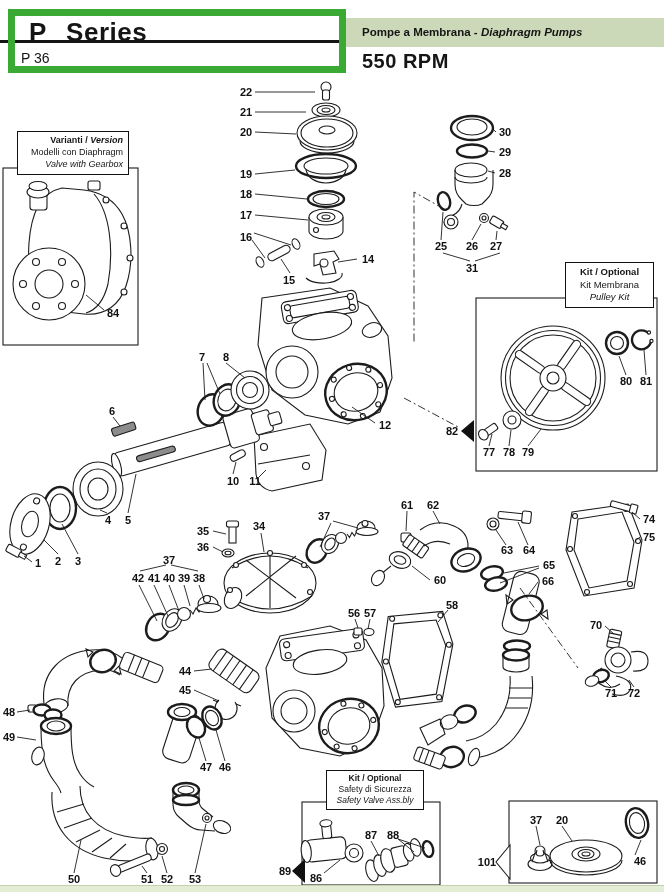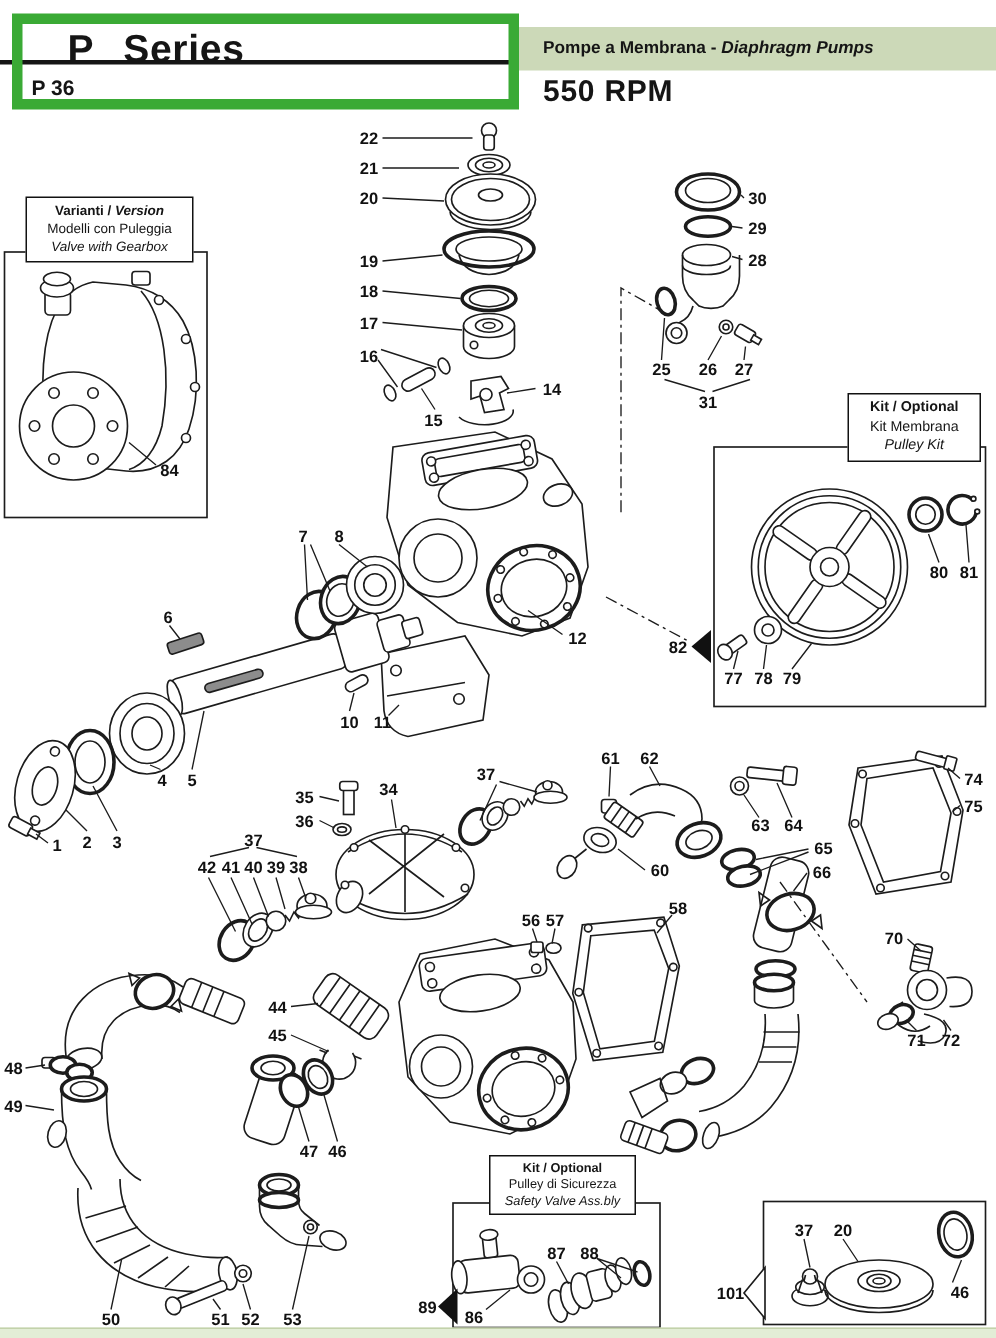--- a/index.html
+++ b/index.html
@@ -3,31 +3,31 @@
 <meta charset="utf-8">
 <style>
   :root{ --green:#3aaa35; --strip:#ccd9b8; --footer:#e3edd6; }
   html,body{margin:0;padding:0;background:#fff;}
   .page{position:relative;width:664px;height:892px;background:#fff;overflow:hidden;
         font-family:"Liberation Sans",sans-serif;color:#151515;}
   #diagram{position:absolute;left:0;top:0;z-index:1;}
   
   .hdr-rule{position:absolute;left:0;top:40px;width:348px;height:2.5px;background:#151515;z-index:2;}
   .series-box{position:absolute;left:8px;top:9px;width:324px;height:50px;border:7px solid var(--green);z-index:3;}
-  .series-title{position:absolute;left:14px;top:1px;font-size:26px;font-weight:bold;word-spacing:12px;letter-spacing:.5px;margin-left:16px;}
-  .series-model{position:absolute;left:6px;top:34px;font-size:14px;font-weight:bold;}
+  .series-title{position:absolute;left:14px;top:1px;font-size:26px;font-weight:bold;word-spacing:12px;letter-spacing:.5px;}
+  .series-model{position:absolute;left:6px;top:34px;font-size:14px;font-weight:normal;}
   .subtitle-strip{position:absolute;left:346px;top:18px;width:318px;height:29px;background:var(--strip);
         line-height:29px;padding-left:16px;box-sizing:border-box;font-size:11.5px;font-weight:bold;z-index:2;}
   .subtitle-strip i{font-style:italic;}
   .rpm{position:absolute;left:362px;top:50px;font-size:20px;font-weight:bold;letter-spacing:.5px;z-index:2;}
   
   .label-box{position:absolute;background:#fff;border:1.6px solid #111;z-index:4;line-height:1.32;box-sizing:border-box;}
   .label-box .t1{font-weight:bold;}
   .label-box i{font-style:italic;}
-  .variant-box{left:17px;top:131px;width:112px;padding:3px 5px;font-size:9px;text-align:center;}
+  .variant-box{left:17px;top:131px;width:112px;padding:3px 5px;font-size:9px;text-align:right;}
   .pulley-box{left:565px;top:262px;width:89px;padding:3px 2px;font-size:9.5px;text-align:center;}
   .safety-box{left:326px;top:770px;width:98px;padding:2px 2px;font-size:8.5px;text-align:center;}
   
   .footer-strip{position:absolute;left:0;top:885px;width:664px;height:7px;background:var(--footer);
         border-top:1px solid #c3d2ab;z-index:2;}
   
   #diagram ellipse,#diagram circle,#diagram rect,#diagram polygon{fill:#fff;stroke:#1c1c1c;stroke-width:1.1;}
   #diagram path,#diagram polyline{fill:none;stroke:#1c1c1c;stroke-width:1.1;}
   #diagram .t{stroke-width:2.4;}
   #diagram .ldr{stroke-width:.9;}
@@ -555,28 +555,28 @@
   <div class="hdr-rule"></div>
   <div class="series-box">
     <div class="series-title">P Series</div>
     <div class="series-model">P 36</div>
   </div>
   <div class="subtitle-strip"><span>Pompe a Membrana - </span><i>Diaphragm Pumps</i></div>
   <div class="rpm">550 RPM</div>
 
   <div class="label-box variant-box">
     <div class="t1"><span>Varianti / </span><i>Version</i></div>
-    <div>Modelli con Puleggia</div>
+    <div>Modelli con Diaphragm</div>
     <div><i>Valve with Gearbox</i></div>
   </div>
   <div class="label-box pulley-box">
     <div class="t1">Kit / Optional</div>
     <div>Kit Membrana</div>
     <div><i>Pulley Kit</i></div>
   </div>
   <div class="label-box safety-box">
     <div class="t1">Kit / Optional</div>
-    <div>Pulley di Sicurezza</div>
+    <div>Safety di Sicurezza</div>
     <div><i>Safety Valve Ass.bly</i></div>
   </div>
 
   <div class="footer-strip"></div>
 </div>
 
 </body></html>

